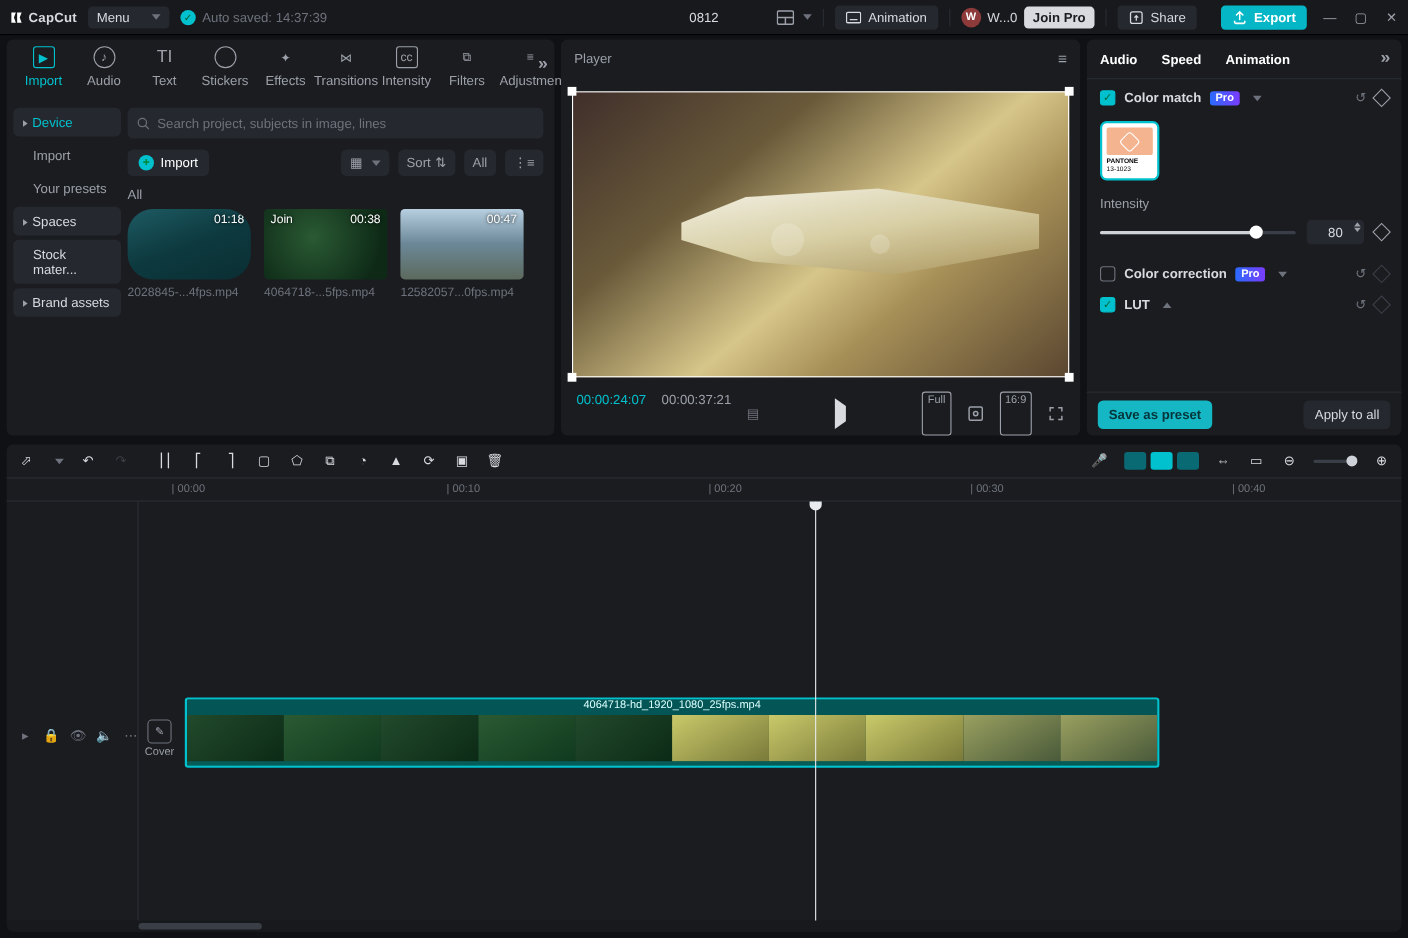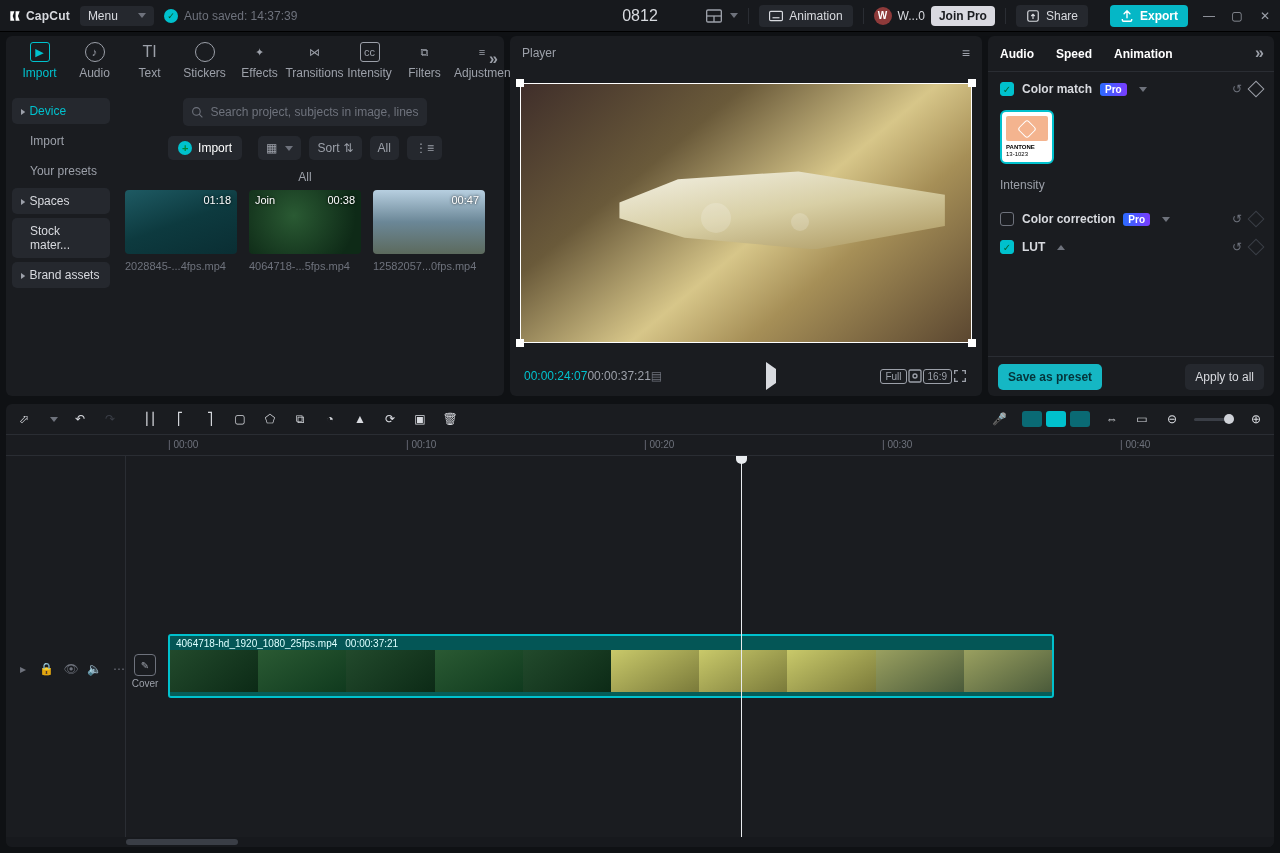--- a/index.html
+++ b/index.html
@@ -36,21 +36,21 @@
 
   
   .topbar{
     height:32px;background:var(--bg1);border-bottom:1px solid #000;
     display:flex;align-items:center;padding:0 8px;gap:10px;position:relative;
   }
   .logo{font-weight:700;font-size:12px;letter-spacing:.2px;display:flex;align-items:center;gap:4px;}
   .menu-btn{background:var(--bg3);padding:3px 8px;border-radius:4px;display:flex;align-items:center;gap:16px;}
   .autosave{color:var(--text3);display:flex;align-items:center;gap:6px;}
   .check-dot{width:14px;height:14px;border-radius:50%;background:var(--accent);display:flex;align-items:center;justify-content:center;color:#052; font-size:9px;}
-  .title{position:absolute;left:0;right:0;text-align:center;pointer-events:none;font-size:16px;color:var(--text);}
+  .title{position:absolute;left:0;right:0;text-align:center;pointer-events:none;font-size:12px;color:var(--text);}
   .top-right{display:flex;align-items:center;gap:10px;}
   .top-right .sep{width:1px;height:16px;background:var(--border);}
   .chipbtn{background:var(--bg3);padding:4px 10px;border-radius:4px;display:flex;align-items:center;gap:6px;}
   .joinpro{background:#d9d9e0;color:#1a1c20;padding:3px 8px;border-radius:4px;font-weight:600;}
   .export{background:#05b7c6;color:#fff;padding:4px 10px;border-radius:4px;display:flex;align-items:center;gap:6px;font-weight:600;margin-left:12px;}
   .avatar{width:18px;height:18px;border-radius:50%;background:#8e3a3a;color:#fff;display:flex;align-items:center;justify-content:center;font-size:10px;font-weight:600;}
   .winbtns{display:flex;gap:14px;margin-left:4px;}
   .winbtns span{width:14px;text-align:center;color:var(--text2);}
 
   
@@ -67,49 +67,49 @@
   .tooltabs{display:flex;align-items:flex-start;gap:0;padding:6px 6px 0 6px;height:56px;position:relative;}
   .tooltab{flex:0 0 auto;width:55px;display:flex;flex-direction:column;align-items:center;gap:4px;color:var(--text2);}
   .tooltab.active{color:var(--accent);}
   .tooltab .ti{width:20px;height:20px;border:1.5px solid currentColor;border-radius:3px;display:flex;align-items:center;justify-content:center;font-size:11px;}
   .tooltabs .more{position:absolute;right:6px;top:14px;color:var(--text2);font-size:16px;font-weight:700;}
   .left-body{flex:1;display:flex;min-height:0;}
   .lnav{width:110px;padding:6px;display:flex;flex-direction:column;gap:4px;}
   .lnav button{ text-align:left;padding:6px 8px;border-radius:5px;color:var(--text2);}
   .lnav button.active{background:var(--bg3);color:var(--accent);}
   .lnav button.bg{background:var(--bg3);color:var(--text);}
-  .lcontent{flex:1;padding:6px 10px 6px 0;display:flex;flex-direction:column;min-width:0;align-items:center;}
+  .lcontent{flex:1;padding:6px 10px 6px 0;display:flex;flex-direction:column;min-width:0;}
   .search{background:var(--bg3);border-radius:5px;height:28px;display:flex;align-items:center;gap:6px;padding:0 8px;color:var(--text3);}
   .toolbar2{display:flex;align-items:center;gap:8px;margin-top:10px;}
   .import-pill{background:var(--bg3);border-radius:5px;padding:5px 10px;display:flex;align-items:center;gap:6px;}
   .plus-dot{width:14px;height:14px;border-radius:50%;background:var(--accent);color:#083;display:flex;align-items:center;justify-content:center;font-size:11px;font-weight:700;}
   .chip{background:var(--bg3);border-radius:5px;padding:5px 8px;display:flex;align-items:center;gap:4px;color:var(--text2);}
   .all-label{margin:10px 0 6px 0;color:var(--text2);}
   .thumbs{display:flex;gap:12px;}
   .thumb{width:112px;}
   .thumb .img{height:64px;border-radius:4px;position:relative;overflow:hidden;}
-  .thumb .img.green{background:linear-gradient(160deg,#1e5a63 0%,#0d3a3f 50%,#0a2e33 100%);}
+  .thumb .img.green{background:linear-gradient(160deg,#1e5a63 0%,#0d3a3f 50%,#0a2e33 100%);border-radius:23px;}
   .thumb .img.fern{background:radial-gradient(circle at 40% 40%,#2a5a33,#0e2a17 80%);}
   .thumb .img.rock{background:linear-gradient(180deg,#b7cfe0 0%,#6b8797 50%,#5c6a5d 100%);}
   .thumb .dur{position:absolute;top:4px;right:6px;font-size:11px;color:#fff;text-shadow:0 0 3px #000;}
   .thumb .tag{position:absolute;top:4px;left:6px;font-size:11px;color:#fff;text-shadow:0 0 3px #000;}
   .thumb .fn{margin-top:6px;font-size:11px;color:var(--text3);white-space:nowrap;overflow:hidden;text-overflow:ellipsis;}
   .triangle-caret{width:0;height:0;border-left:4px solid transparent;border-right:4px solid transparent;border-bottom:5px solid var(--text3);margin-left:4px;transform:rotate(180deg);}
   .caret-r{display:inline-block;transform:scaleX(.7);color:var(--text2);}
 
   
   .mid-head{height:34px;display:flex;align-items:center;justify-content:space-between;padding:0 12px;color:var(--text2);}
   .player-area{flex:1;display:flex;align-items:center;justify-content:center;padding:0 10px;}
   .player-frame{width:460px;height:260px;position:relative;background:linear-gradient(140deg,#3f2e2a 0%,#6a5a3a 30%,#d7c689 55%,#a68f57 70%,#5a4630 100%);}
   .player-frame::after{content:"";position:absolute;inset:0;border:1px solid #fff;pointer-events:none;}
   .corner{position:absolute;width:8px;height:8px;background:#fff;}
   .c-tl{top:-4px;left:-4px;}.c-tr{top:-4px;right:-4px;}.c-bl{bottom:-4px;left:-4px;}.c-br{bottom:-4px;right:-4px;}
   .leafshape{position:absolute;left:22%;top:34%;width:72%;height:30%;background:linear-gradient(170deg,#f3f1e6 0%,#d8cfa5 50%,#a8935a 100%);clip-path:polygon(0% 40%,18% 10%,55% 0%,100% 30%,100% 70%,60% 100%,20% 85%,0% 60%);filter:blur(.3px);} 
   .bokeh{position:absolute;border-radius:50%;background:rgba(255,255,255,.18);} 
-  .mid-foot{height:40px;display:flex;align-items:center;padding:0 14px;}
+  .mid-foot{height:40px;display:flex;padding:0 14px;gap:14px;}
   .tcur{color:var(--accent);}
   .tdur{color:var(--text2);}
   .mid-foot .play{flex:1;display:flex;justify-content:center;}
   .play-tri{width:0;height:0;border-left:10px solid var(--text);border-top:7px solid transparent;border-bottom:7px solid transparent;}
   .badge{border:1px solid var(--text2);border-radius:3px;font-size:10px;padding:1px 4px;color:var(--text2);}
 
   
   .rtabs{height:36px;display:flex;align-items:center;gap:22px;padding:0 12px;color:var(--text2);border-bottom:1px solid var(--border);position:relative;}
   .rtabs .active{color:#fff;}
   .rtabs .exp{position:absolute;right:10px;top:8px;color:var(--text2);font-size:16px;font-weight:700;}
@@ -159,21 +159,21 @@
   .leftgutter{position:absolute;left:0;top:0;bottom:0;width:120px;border-right:1px solid var(--border);}
   .cover-btn{position:absolute;left:122px;top:198px;width:34px;text-align:center;color:var(--text2);font-size:10px;}
   .cover-btn .cic{width:22px;height:22px;border:1px solid var(--text3);border-radius:4px;margin:0 auto 2px;display:flex;align-items:center;justify-content:center;}
   .gutter-icons{position:absolute;left:10px;top:206px;display:flex;gap:10px;color:var(--text3);}
   .gutter-icons span{width:14px;height:14px;display:inline-flex;align-items:center;justify-content:center;font-size:12px;}
 
   .clip{
     position:absolute;left:162px;top:178px;right:220px;height:64px;
     border:2px solid var(--accent);border-radius:3px;overflow:hidden;background:#0a2e23;
   }
-  .clip-header{height:14px;background:rgba(0,120,130,.55);display:flex;align-items:center;gap:8px;padding:0 6px;font-size:10px;color:#dff;}
+  .clip-header{height:14px;background:rgba(0,120,130,.55);display:flex;align-items:center;gap:8px;padding:0 6px;font-size:10px;color:#dff;flex-direction:column;}
   .clip-frames{position:absolute;left:0;right:0;top:14px;bottom:4px;display:flex;}
   .clip-frames div{flex:1;}
   .cf-a{background:linear-gradient(140deg,#224a2c,#0c2a16);}
   .cf-b{background:linear-gradient(150deg,#2a5a33,#103a1e);}
   .cf-c{background:linear-gradient(150deg,#c9c96a,#7a7a3a);}
   .cf-d{background:linear-gradient(150deg,#9aa060,#4a5a3a);}
   .clip-audio{position:absolute;left:0;right:0;bottom:0;height:4px;background:rgba(0,180,190,.35);}
 
   .hscroll{height:10px;background:var(--bg1);position:relative;}
   .hscroll .thumb{position:absolute;left:120px;right:8px;top:2px;height:6px;background:#3a3e46;border-radius:3px;}
@@ -410,20 +410,34 @@
 
       <div class="pantone">
         <div class="sw">
             <span class="pen"></span>
           </div>
         <div class="lbl"><b>PANTONE</b><br><span>13-1023</span></div>
       </div>
 
       <div>
         <div style="color:var(--text2);">Intensity</div>
+        <div class="slider-row" style="margin-top:8px;">
+          <div class="slider-track">
+            <div class="slider-fill" style="width:80%;"></div>
+            <div class="slider-knob" style="left:80%;"></div>
+          </div>
+          <div class="numbox">
+            <span>80</span>
+            <div class="spin">
+                <div class="up"></div>
+                <div class="dn"></div>
+              </div>
+          </div>
+          <span class="diamond"></span>
+        </div>
       </div>
 
       <div class="proprow" style="margin-top:6px;">
         <span class="cbox off"></span>
         <b>Color correction</b>
         <span class="protag">Pro</span>
         <span class="triangle-caret" style="border-bottom-color:var(--text3);"></span>
         <div class="spacer"></div>
         <span style="color:var(--text3);">↺</span>
         <span class="diamond" style="border-color:#3a3e46;"></span>
@@ -478,21 +492,21 @@
       <button class="mbtn">▭</button>
       <button class="mbtn">⊖</button>
       <div class="zoom">
           <div class="bar"></div>
         </div>
       <button class="mbtn">⊕</button>
     </div>
   </div>
 
   <div class="ruler">
-    <span class="lab" style="left:162px;">| <span>00:00</span></span>
+    <span class="lab" style="left:150px;">| <span>00:00</span></span>
     <span class="lab" style="left:400px;">| <span>00:10</span></span>
     <span class="lab" style="left:638px;">| <span>00:20</span></span>
     <span class="lab" style="left:876px;">| <span>00:30</span></span>
     <span class="lab" style="left:1114px;">| <span>00:40</span></span>
   </div>
 
   <div class="tracks">
     <div class="leftgutter"></div>
     <div class="gutter-icons">
       <span>▸</span>

